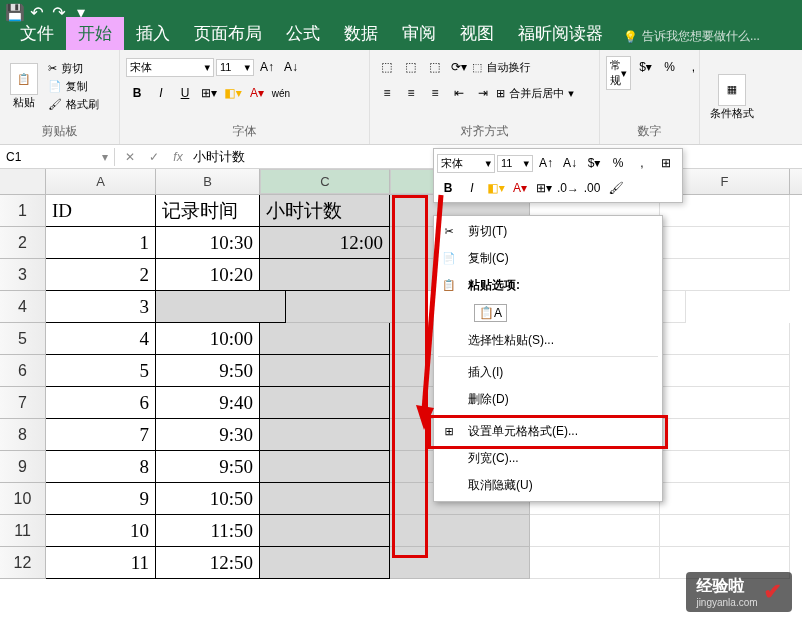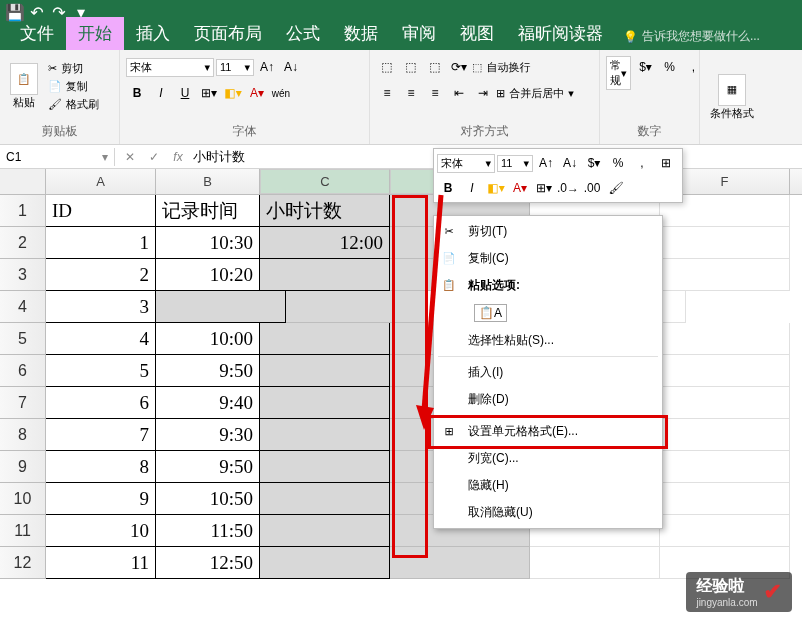--- a/index.html
+++ b/index.html
@@ -361,23 +361,20 @@
     </div>
   <div class="ctx-sep"></div>
   <div class="ctx-item">
       <span class="ctx-ic">⊞</span>
       <span>设置单元格格式(E)...</span>
     </div>
   <div class="ctx-item">
       <span>列宽(C)...</span>
     </div>
   <div class="ctx-item">
-      <span>隐藏(H)</span>
-    </div>
-  <div class="ctx-item">
       <span>取消隐藏(U)</span>
     </div>
 </div>
 
 <div class="redbox" style="left:428px;top:415px;width:240px;height:34px"></div>
 <div class="redbox" style="left:392px;top:195px;width:36px;height:363px"></div>
 
 <svg class="arrow" viewBox="0 0 30 240">
   <line x1="25" y1="5" x2="8" y2="220" stroke="#d00" stroke-width="5"></line>
   <polygon points="8,240 0,215 18,218" fill="#d00"></polygon>

